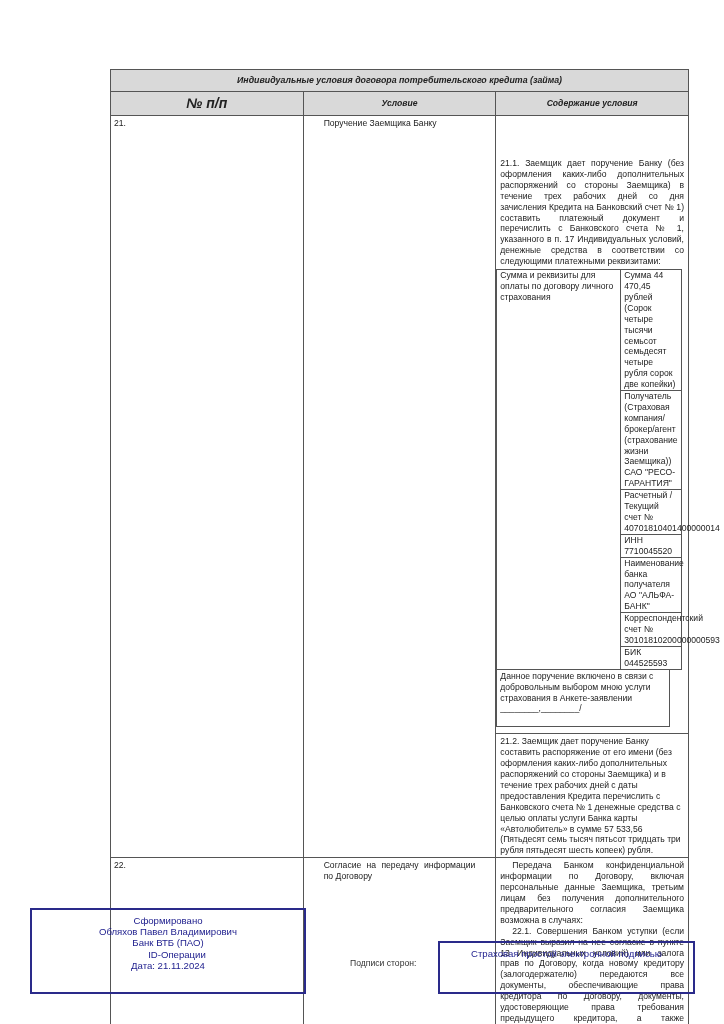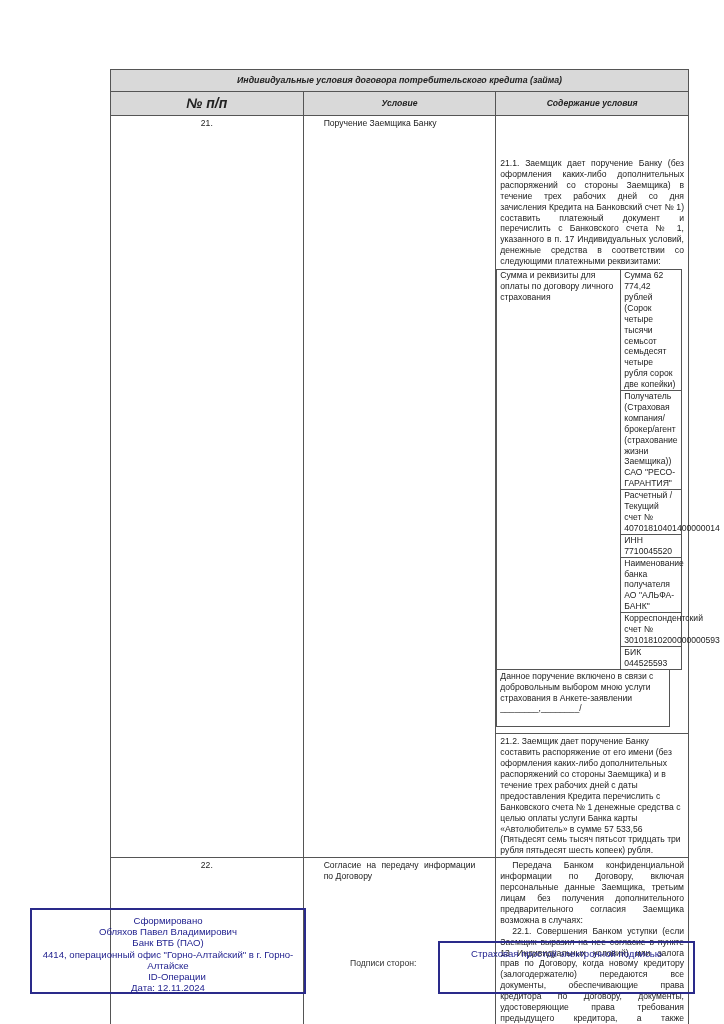--- a/index.html
+++ b/index.html
@@ -9,21 +9,21 @@
   .doc-table {
     position: absolute; left: 110px; top: 69px; width: 579px;
     border-collapse: collapse; table-layout: fixed;
     font-size: 8.6px; line-height: 10.9px;
   }
   .doc-table td, .doc-table th { border: 1px solid #555; vertical-align: top; }
   .doc-table th { background: #d9d9d9; font-weight: bold; text-align: center; vertical-align: middle; color: #222; font-style: italic; }
   .th-title { height: 22px; font-size: 8.8px; }
   .th-cols { height: 24px; }
   .th-num { font-size: 14px; line-height: 9.5px; }
-  .c-num { width: 35px; padding: 2px 3px; text-align: center; }
+  .c-num { width: 35px; padding: 2px 3px; }
   .c-cond { width: 160px; padding: 2px 20px; }
   .c-body { width: 384px; padding: 0; }
 
   .justify { text-align: justify; margin-top: 40px; }
   .cond-justify { text-align: justify; text-align-last: left; }
   .p { padding: 2px 4px; }
   .indent { text-indent: 12px; }
 
   .sub-wrap { padding: 0 6px 0 0; }
   .sub-table { width: 100%; border-collapse: collapse; table-layout: fixed; font-size: 8.6px; line-height: 10.9px; }
@@ -62,21 +62,21 @@
   <tr>
     <td class="c-num">21.</td>
     <td class="c-cond">Поручение Заемщика Банку</td>
     <td class="c-body">
       <div class="p justify">21.1. Заемщик дает поручение Банку (без оформления каких-либо дополнительных распоряжений со стороны Заемщика) в течение трех рабочих дней со дня зачисления Кредита на Банковский счет № 1) составить платежный документ и перечислить с Банковского счета № 1, указанного в п. 17 Индивидуальных условий, денежные средства в соответствии со следующими платежными реквизитами:</div>
       <div class="sub-wrap">
         <table class="sub-table">
           <tbody>
                 <tr>
             <td class="lbl" rowspan="7">Сумма и реквизиты для оплаты по договору личного страхования</td>
-            <td>Сумма 62 774,42 рублей (Сорок четыре тысячи семьсот семьдесят четыре рубля сорок две копейки)</td>
+            <td>Сумма 44 470,45 рублей (Сорок четыре тысячи семьсот семьдесят четыре рубля сорок две копейки)</td>
           </tr>
           <tr>
                   <td>Получатель (Страховая компания/брокер/агент (страхование жизни Заемщика)) САО "РЕСО-ГАРАНТИЯ"</td>
                 </tr>
           <tr>
                   <td>Расчетный /Текущий счет №  40701810401400000014</td>
                 </tr>
           <tr>
                   <td>ИНН 7710045520</td>
                 </tr>
@@ -107,19 +107,18 @@
     </td>
   </tr>
 
 </tbody>
   </table>
 
 <div class="stamp">
   <div>Сформировано</div>
   <div>Обляхов Павел Владимирович</div>
   <div>Банк ВТБ (ПАО)</div>
-  <div>4414, операционный офис "Горно-Алтайский" в г. Горно-Алтайске</div>
   <div class="idline">ID-Операции</div>
-  <div>Дата: 12.11.2024</div>
+  <div>Дата: 21.11.2024</div>
 </div>
 
 <div class="sign-label">Подписи сторон:</div>
 <div class="sign-box">Страховая простой электронной подписью</div>
 
 </body></html>

